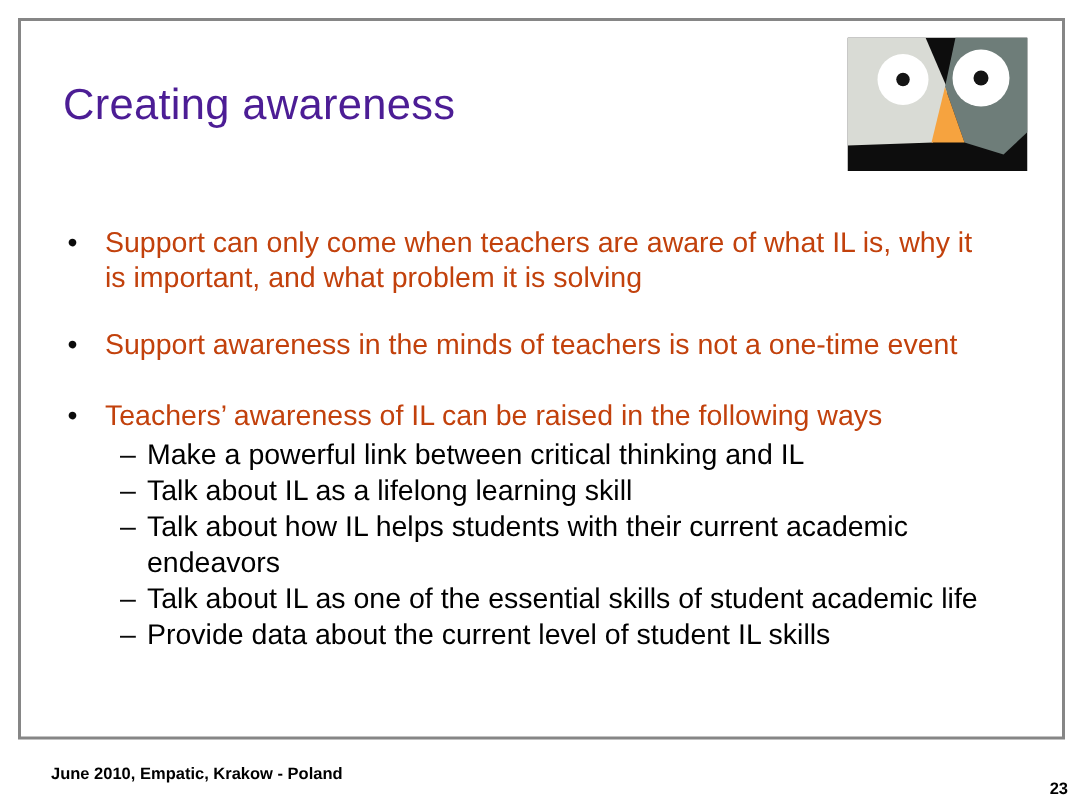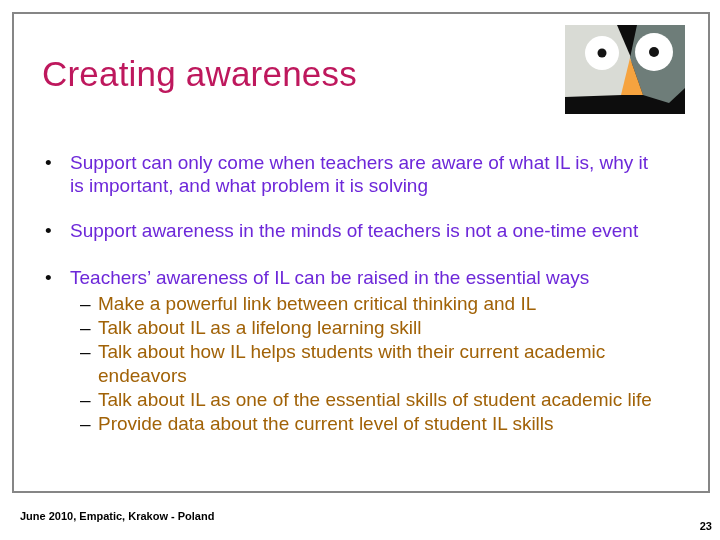--- a/index.html
+++ b/index.html
@@ -21,24 +21,24 @@
     width: 698px;
     height: 481px;
     border: 2px solid #868686;
     background: transparent;
   }
 
   .title {
     position: absolute;
     left: 42px;
     top: 54px;
-    font-size: 35px;
+    font-size: 29px;
     font-weight: 400;
     letter-spacing: 0.2px;
-    color: #be185d;
+    color: #4c1d95;
     white-space: nowrap;
   }
 
   .logo {
     position: absolute;
     left: 565px;
     top: 25px;
     width: 120px;
     height: 89px;
     display: block;
@@ -53,43 +53,43 @@
     flex: 0 0 28px;
     font-size: 19px;
     line-height: 23px;
     color: #0b0b0b;
     padding-left: 3px;
   }
   .btext {
     flex: 1 1 auto;
     font-size: 19px;
     line-height: 23px;
-    color: #6d28d9;
+    color: #c2410c;
     white-space: pre-line;
   }
 
   .sub-list { margin-top: 3px; }
   .sub-row { display: flex; align-items: flex-start; margin-left: 38px; }
   .sub-marker {
     flex: 0 0 18px;
     font-size: 19px;
     line-height: 24px;
     color: #0b0b0b;
   }
   .sub-text {
     flex: 1 1 auto;
     font-size: 19px;
     line-height: 24px;
-    color: #a16207;
+    color: #000000;
     white-space: pre-line;
   }
 
   .footer-text {
     position: absolute;
-    left: 20px;
+    left: 34px;
     top: 510px;
     font-size: 11px;
     font-weight: 700;
     color: #000000;
     white-space: nowrap;
   }
   .page-number {
     position: absolute;
     right: 8px;
     top: 520px;
@@ -125,21 +125,21 @@
   </div>
 
   <div class="bullet-block row" id="bullet2">
     <span class="marker">•</span>
     <div class="btext">Support awareness in the minds of teachers is not a one-time event</div>
   </div>
 
   <div class="bullet-block" id="bullet3">
     <div class="row">
       <span class="marker">•</span>
-      <div class="btext">Teachers’ awareness of IL can be raised in the essential ways</div>
+      <div class="btext">Teachers’ awareness of IL can be raised in the following ways</div>
     </div>
     <div class="sub-list">
       <div class="sub-row">
         <span class="sub-marker">–</span>
         <div class="sub-text">Make a powerful link between critical thinking and IL</div>
       </div>
       <div class="sub-row">
         <span class="sub-marker">–</span>
         <div class="sub-text">Talk about IL as a lifelong learning skill</div>
       </div>

